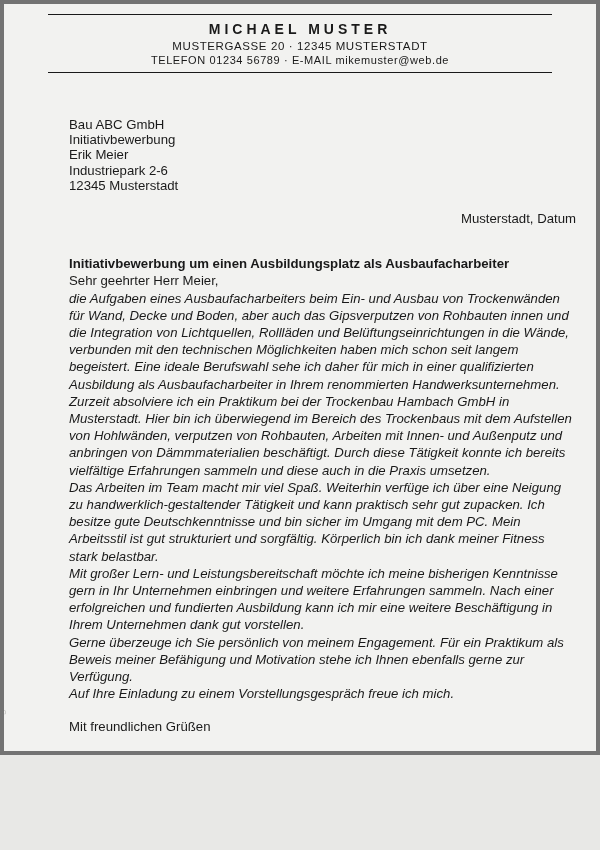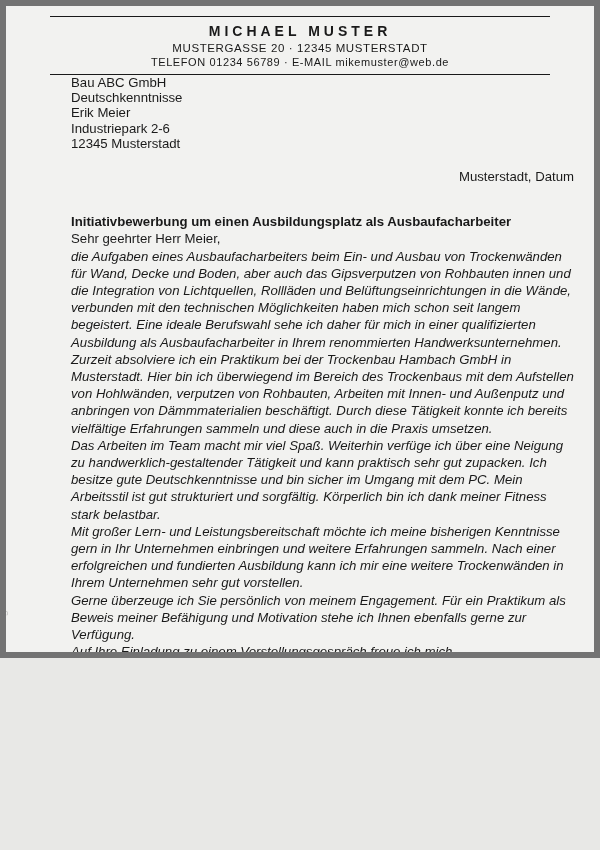--- a/index.html
+++ b/index.html
@@ -3,23 +3,23 @@
 <meta charset="utf-8">
 <style>
   * { margin: 0; padding: 0; box-sizing: border-box; }
   html, body {
     background: #e8e8e6;
     font-family: "Liberation Sans", sans-serif;
   }
   .page {
     position: relative;
     width: 600px;
-    height: 658px;
+    height: 755px;
     background: #f2f2f0;
-    border: 6px solid #737373;
+    border: 4px solid #737373;
     color: #1a1a1a;
     overflow: hidden;
   }
   
   .letterhead {
     margin: 10px 44px 0 44px;
     border-top: 1.5px solid #1a1a1a;
     border-bottom: 1.5px solid #1a1a1a;
     text-align: center;
     padding: 4px 0 6px 0;
@@ -40,20 +40,21 @@
     letter-spacing: 0.6px;
     margin-top: 2px;
   }
   
   .content {
     padding: 0 20px 0 65px;
     font-size: 13.2px;
     line-height: 17.2px;
   }
   .recipient {
+    margin-top: 44px;
   }
   .recipient div {
     line-height: 15.2px;
   }
   .date-line {
     text-align: right;
     margin-top: 17px;
   }
   .subject {
     font-weight: bold;
@@ -87,36 +88,36 @@
   <div class="letterhead">
     <div class="sender-name">MICHAEL MUSTER</div>
     <div class="sender-address">MUSTERGASSE 20  ·  12345 MUSTERSTADT</div>
     <div class="sender-contact">TELEFON 01234 56789  ·  E-MAIL mikemuster@web.de</div>
   </div>
 
   <div class="content">
 
     <div class="recipient">
       <div>Bau ABC GmbH</div>
-      <div>Deutschkenntnisse</div>
+      <div>Initiativbewerbung</div>
       <div>Erik Meier</div>
       <div>Industriepark 2-6</div>
       <div>12345 Musterstadt</div>
     </div>
 
     <div class="date-line">Musterstadt, Datum</div>
 
     <div class="subject">Initiativbewerbung um einen Ausbildungsplatz als Ausbaufacharbeiter</div>
 
     <div class="salutation">Sehr geehrter Herr Meier,</div>
 
     <p class="body-para">die Aufgaben eines Ausbaufacharbeiters beim Ein- und Ausbau von Trockenwänden für Wand, Decke und Boden, aber auch das Gipsverputzen von Rohbauten innen und die Integration von Lichtquellen, Rollläden und Belüftungseinrichtungen in die Wände, verbunden mit den technischen Möglichkeiten haben mich schon seit langem begeistert. Eine ideale Berufswahl sehe ich daher für mich in einer qualifizierten Ausbildung als Ausbaufacharbeiter in Ihrem renommierten Handwerksunternehmen.</p>
     <p class="body-para">Zurzeit absolviere ich ein Praktikum bei der Trockenbau Hambach GmbH in Musterstadt. Hier bin ich überwiegend im Bereich des Trockenbaus  mit dem Aufstellen von Hohlwänden, verputzen von Rohbauten,  Arbeiten mit Innen- und Außenputz und  anbringen von Dämmmaterialien beschäftigt. Durch diese Tätigkeit konnte ich bereits vielfältige Erfahrungen sammeln und diese auch in die Praxis umsetzen.</p>
     <p class="body-para">Das Arbeiten im Team macht mir viel Spaß. Weiterhin verfüge ich über eine Neigung zu handwerklich-gestaltender Tätigkeit und kann praktisch sehr gut zupacken. Ich besitze gute Deutschkenntnisse und bin sicher im Umgang mit dem PC. Mein Arbeitsstil ist gut strukturiert und sorgfältig. Körperlich bin ich dank meiner Fitness stark belastbar.</p>
-    <p class="body-para">Mit großer Lern- und Leistungsbereitschaft möchte ich meine bisherigen Kenntnisse gern in Ihr Unternehmen einbringen und weitere Erfahrungen sammeln. Nach einer erfolgreichen und fundierten Ausbildung kann ich mir eine weitere Trockenwänden in Ihrem Unternehmen sehr gut vorstellen.</p>
+    <p class="body-para">Mit großer Lern- und Leistungsbereitschaft möchte ich meine bisherigen Kenntnisse gern in Ihr Unternehmen einbringen und weitere Erfahrungen sammeln. Nach einer erfolgreichen und fundierten Ausbildung kann ich mir eine weitere Beschäftigung in Ihrem Unternehmen dank gut vorstellen.</p>
     <p class="body-para">Gerne überzeuge ich Sie persönlich von meinem Engagement. Für ein Praktikum als Beweis meiner Befähigung und Motivation stehe ich Ihnen ebenfalls gerne zur Verfügung.</p>
     <p class="body-para">Auf Ihre Einladung zu einem Vorstellungsgespräch freue ich mich.</p>
 
     <div class="closing">Mit freundlichen Grüßen</div>
 
   </div>
 
   <div class="watermark">blog</div>
 
 </div>

